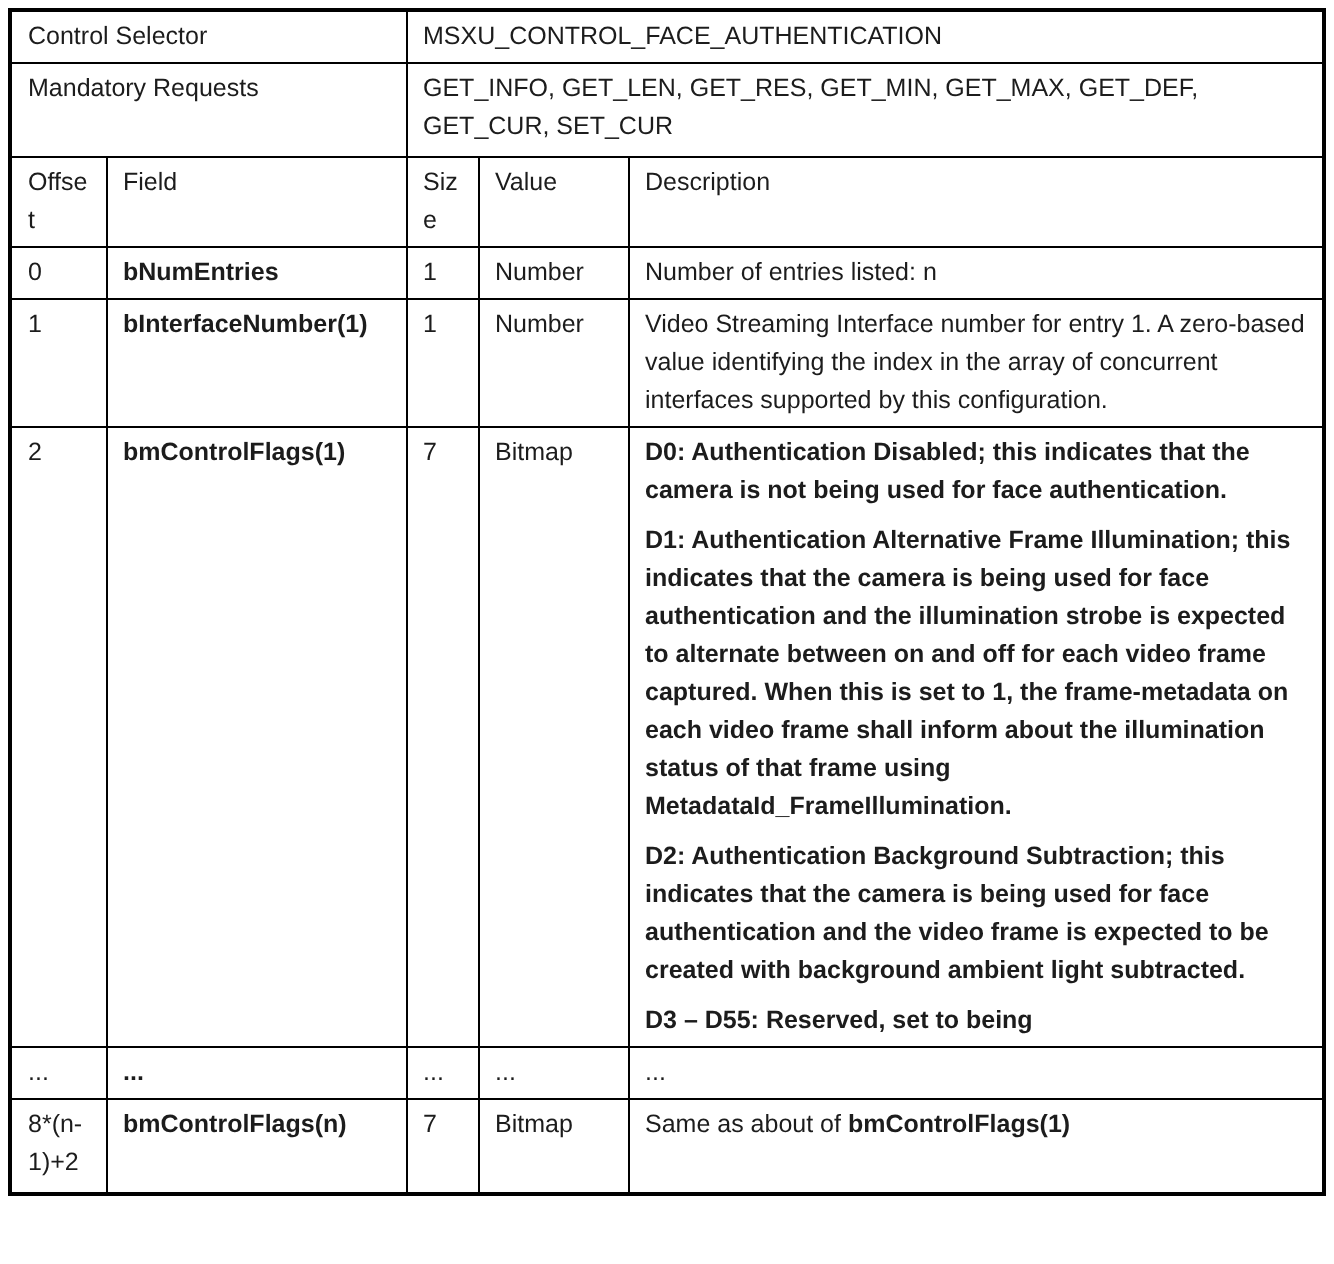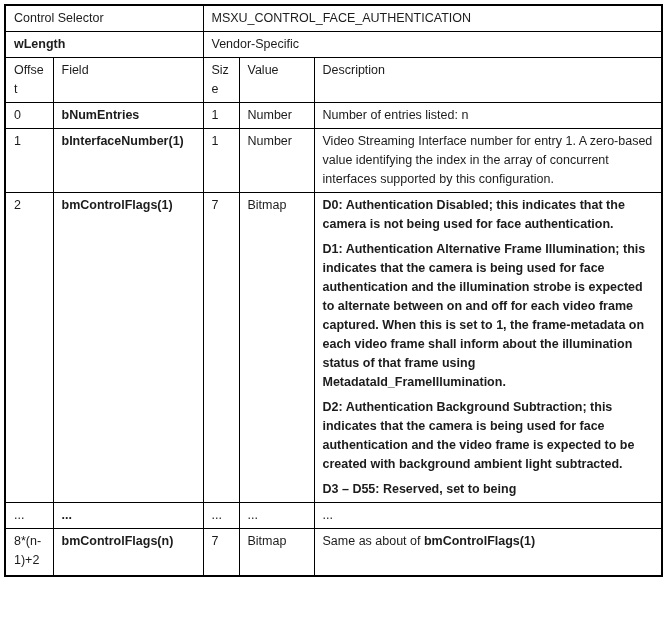--- a/index.html
+++ b/index.html
@@ -54,23 +54,23 @@
       <col style="width:36px">
       <col style="width:75px">
       <col>
     </colgroup>
     <tbody>
 
       <tr style="height:26px">
         <td colspan="2">Control Selector</td>
         <td colspan="3">MSXU_CONTROL_FACE_AUTHENTICATION</td>
       </tr>
-      <tr style="height:26px">
-        <td colspan="2" class="bold">wLength</td>
-        <td colspan="3">Vendor-Specific</td>
+      <tr style="height:47px">
+        <td colspan="2">Mandatory Requests</td>
+        <td colspan="3">GET_INFO, GET_LEN, GET_RES, GET_MIN, GET_MAX, GET_DEF, GET_CUR, SET_CUR</td>
       </tr>
 
       <tr style="height:27px">
         <td>Offset</td>
         <td>Field</td>
         <td>Size</td>
         <td>Value</td>
         <td>Description</td>
       </tr>
 

